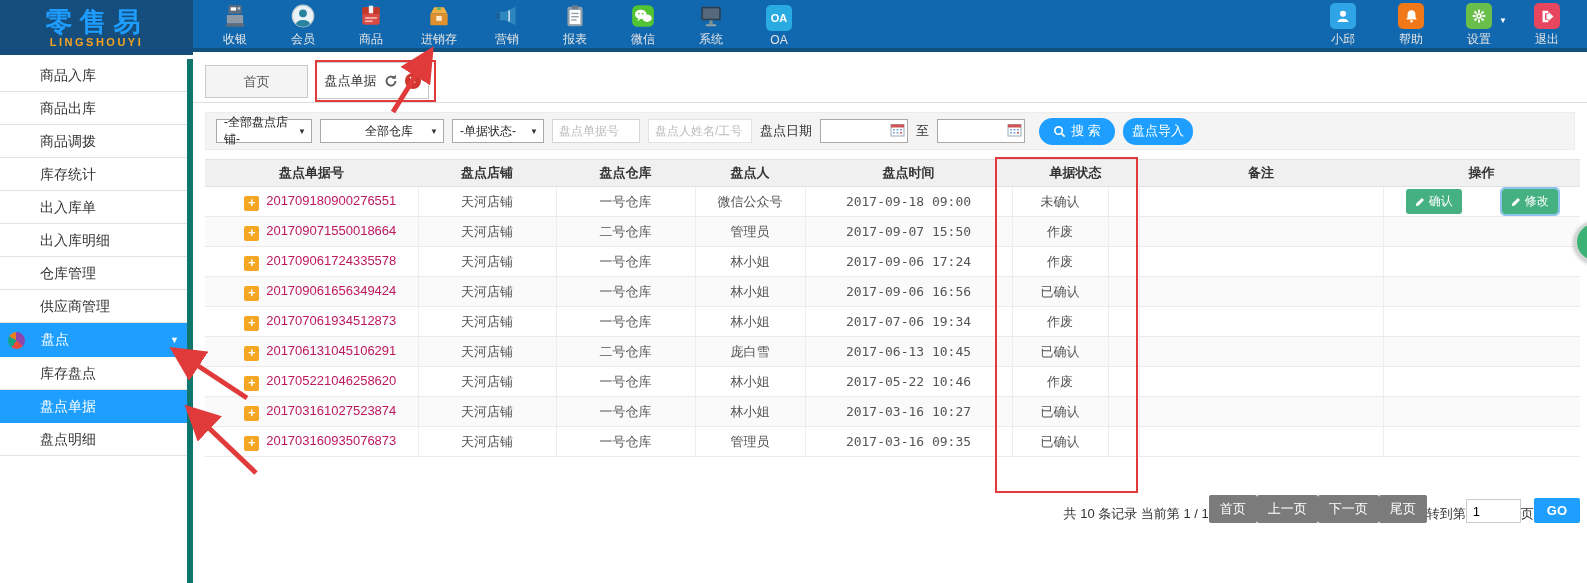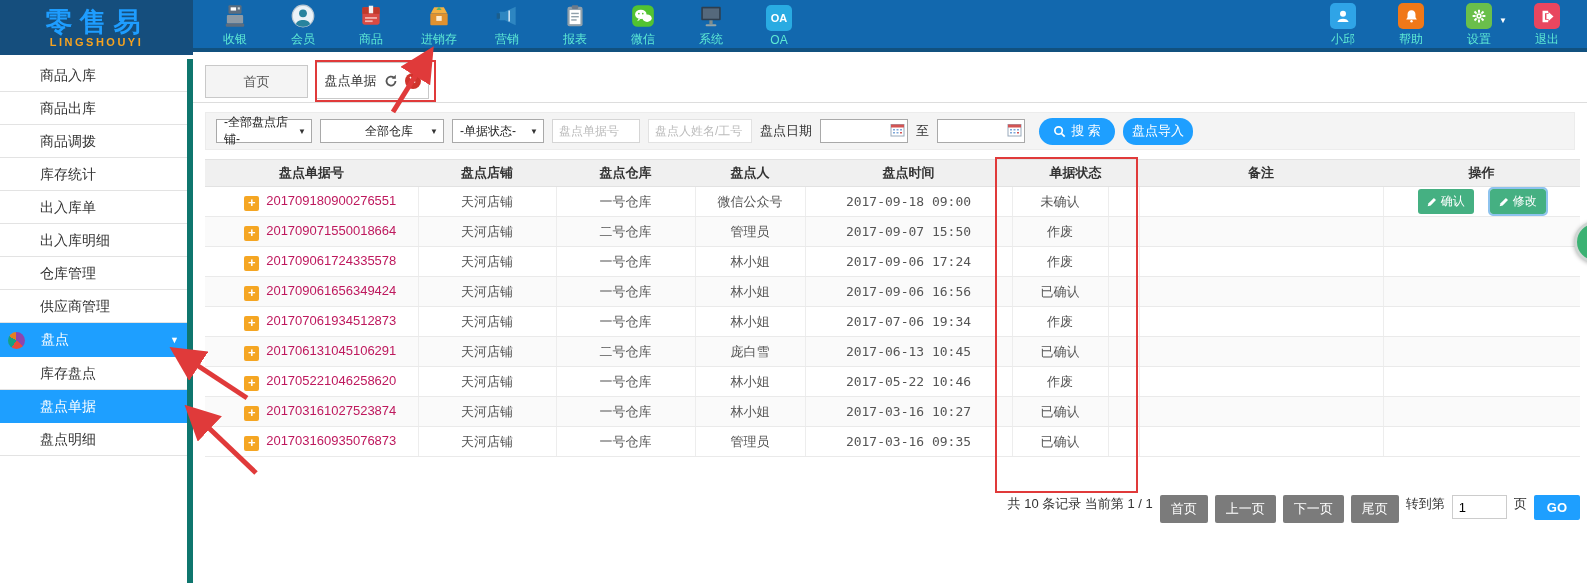--- a/index.html
+++ b/index.html
@@ -12,21 +12,21 @@
     background:#1268ae; border-bottom:4px solid #11517f; display:flex; align-items:stretch; z-index:5;}
   .logo { width:193px; height:55px; background:#154e7d; display:flex; flex-direction:column;
     align-items:center; justify-content:center; }
   .logo-title { color:#1e9dff; font-size:27px; font-weight:bold; letter-spacing:7px; line-height:28px;}
   .logo-sub { color:#f7a31f; font-size:11px; font-weight:bold; letter-spacing:2.5px; }
   .nav-group { display:flex; margin-left:8px; }
   .nav-group.right { margin-left:auto; margin-right:6px; }
   .nav-item { width:68px; display:flex; flex-direction:column; align-items:center;
     justify-content:center; cursor:pointer; padding-top:2px; position:relative;}
   .nav-ic { height:28px; display:flex; align-items:center; justify-content:center; }
-  .nav-lb { color:#5eead4; font-size:12px; margin-top:1px; }
+  .nav-lb { color:#e5e5e5; font-size:12px; margin-top:1px; }
   .badge-ic { width:26px; height:26px; border-radius:5px; display:flex; align-items:center;
     justify-content:center; color:#fff; font-weight:bold; font-size:11px; }
   .caret-sm { position:absolute; right:6px; top:16px; color:#fff; font-size:8px; }
 
   
   .sidebar { position:absolute; left:0; top:59px; width:193px; height:524px;
     background:#fff; border-right:6px solid #0f766e; }
   .side-item { height:33px; line-height:32px; padding-left:40px; font-size:14px; color:#333;
     border-bottom:1px solid #e3e3e3; cursor:pointer; background:#fff; }
   .side-group { height:34px; background:#1e9fff; color:#fff; display:flex; align-items:center;
@@ -76,25 +76,25 @@
   table.grid td { height:30px; border-bottom:1px solid #eaeaea; border-right:1px solid #ededed;
     font-size:13px; color:#555; text-align:center; overflow:hidden; white-space:nowrap; }
   table.grid td:last-child { border-right:none; }
   table.grid tbody tr:nth-child(even) td { background:#fafafa; }
   td.doc-cell { text-align:left; padding-left:18px; }
   .plus-ic { display:inline-block; width:15px; height:15px; background:#f5a623; color:#fff; border-radius:2px;
     font-size:13px; line-height:14px; text-align:center; font-weight:bold; vertical-align:-2px; margin-right:7px; cursor:pointer;}
   .doc-link { color:#be185d; cursor:pointer; text-decoration:none; }
   .mono { font-family:"DejaVu Sans Mono","Liberation Mono",monospace; font-size:13px; }
   .row-btn { background:#45b082; color:#fff; border:none; border-radius:3px; font-size:12px;
-    padding:4px 9px; margin:0 8px; cursor:pointer; display:inline-flex; align-items:center; gap:4px; font-family:inherit;}
+    padding:4px 9px; margin:0 20px; cursor:pointer; display:inline-flex; align-items:center; gap:4px; font-family:inherit;}
   .row-btn.ring { outline:2px solid #8ec3ee; }
 
   
-  .pager { position:absolute; right:7px; top:436px; display:flex; align-items:flex-start; gap:7px; font-size:13px; color:#333; }
+  .pager { position:absolute; right:7px; top:436px; display:flex; align-items:flex-end; font-size:13px; color:#333; }
   .pg-btn { background:#7b7b7b; color:#fff; border:none; font-size:13px; padding:5px 11px; border-radius:2px; cursor:pointer; font-family:inherit;}
   .goto-input { width:55px; height:24px; border:1px solid #ccc; padding:0 6px; font-size:13px; font-family:inherit;}
   .pg-go { background:#1e9fff; color:#fff; border:none; font-size:13px; font-weight:bold; padding:5px 13px; border-radius:2px; cursor:pointer; font-family:inherit;}
 
   
   .float-contact { position:absolute; left:1574px; top:221px; width:42px; height:42px; border-radius:50%;
     background:#3bb273; border:3px solid #cfd6d3; box-shadow:0 1px 4px rgba(0,0,0,.3); cursor:pointer; z-index:8;}
 
   
   .annot { position:absolute; left:0; top:0; z-index:40; pointer-events:none; }

